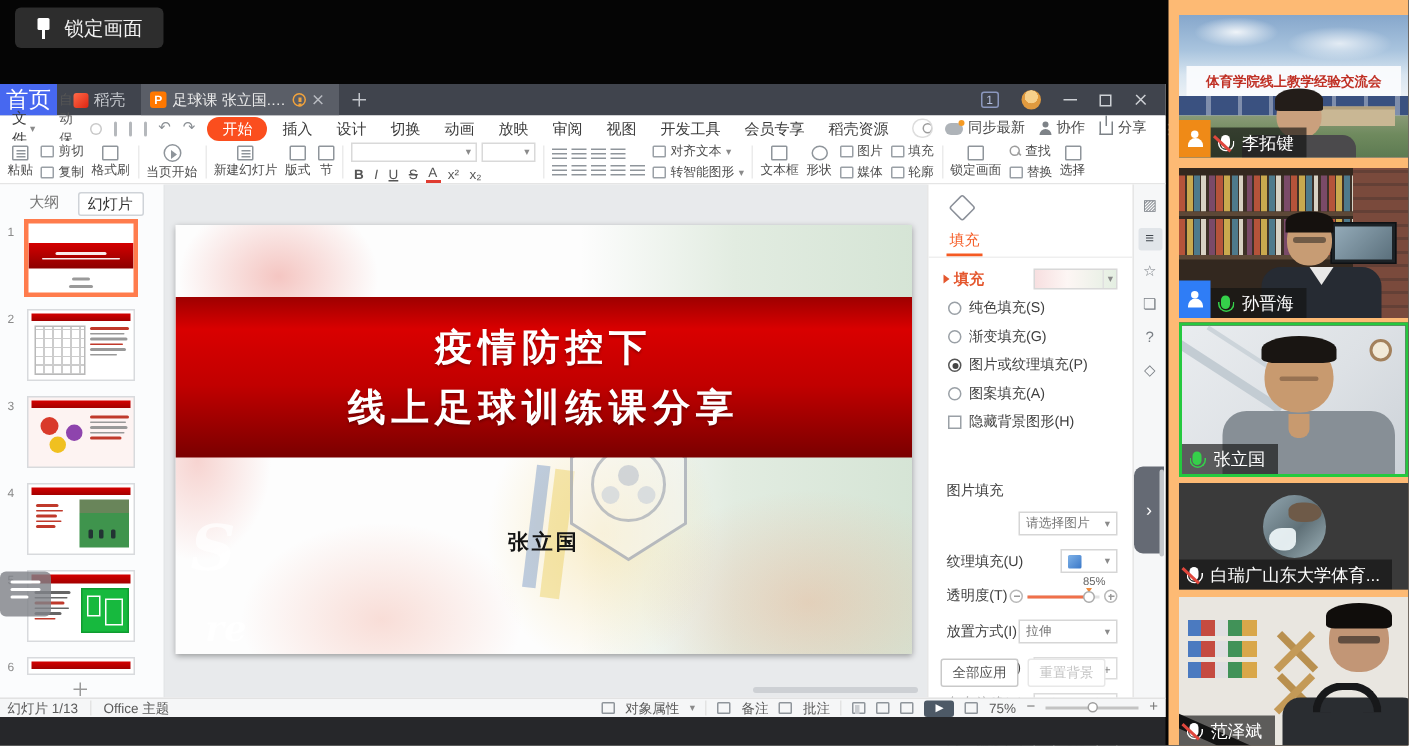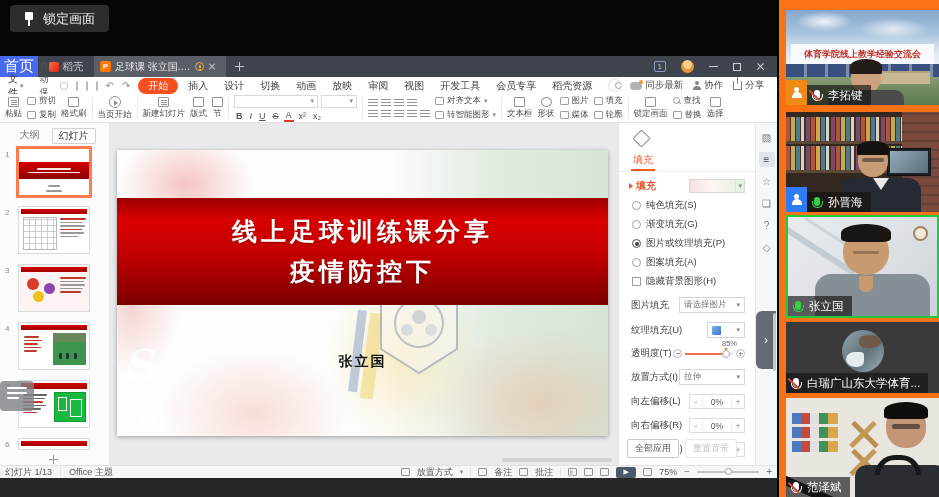--- a/index.html
+++ b/index.html
@@ -207,21 +207,21 @@
   .play-btn{width:20px;height:11px;background:#4d5966;border-radius:2px;color:#fff;font-size:7px;display:flex;
     align-items:center;justify-content:center;cursor:pointer;}
   .zoom-track{width:62px;height:1.5px;background:#c3c3c3;position:relative;}
   .zoom-knob{position:absolute;left:45%;top:-3px;width:7px;height:7px;border-radius:50%;background:#fff;border:1px solid #9e9e9e;}
   .sb-sign{color:#777;font-size:10px;line-height:10px;}
 
   
   .bottom-strip{position:absolute;left:0;top:478px;width:777px;height:19px;background:#26272a;}
 
   
-  .sidebar{position:absolute;left:779px;top:0;width:160px;height:497px;background:#f97316;}
+  .sidebar{position:absolute;left:779px;top:0;width:160px;height:497px;background:#fdba74;}
   .tile{position:absolute;left:7px;width:153px;overflow:hidden;background:#2a2a2a;cursor:pointer;}
   .namebar{position:absolute;left:0;bottom:0;background:rgba(18,18,18,.65);color:#fff;font-size:11.5px;height:20px;
     display:flex;align-items:center;padding:0 8px 0 4px;gap:5px;z-index:5;max-width:100%;}
   .namebar .nm{white-space:nowrap;overflow:hidden;text-overflow:ellipsis;}
   .namebar.shift{left:21px;}
   .mic{position:relative;width:6px;height:9px;background:#fff;border-radius:3px;margin:0 3px 2px 3px;flex:none;}
   .mic::after{content:"";position:absolute;left:-2.5px;top:4px;width:9px;height:6px;border:1.4px solid #fff;border-top:none;border-radius:0 0 6px 6px;}
   .mic.on{background:#35d04a;}
   .mic.on::after{border-color:#35d04a;}
   .mic.muted::before{content:"";position:absolute;left:-4px;top:0;width:15px;height:2px;background:#e0473d;transform:rotate(43deg);transform-origin:left top;z-index:2;}
@@ -634,22 +634,22 @@
         <svg class="badge-svg" width="84" height="96" viewBox="0 0 84 96">
           <polygon points="42,2 80,26 80,70 42,94 4,70 4,26" fill="rgba(250,250,252,0.5)" stroke="#a8adb8" stroke-width="2"></polygon>
           <circle cx="42" cy="44" r="24" fill="none" stroke="#b0b5bf" stroke-width="2"></circle>
           <circle cx="42" cy="38" r="7" fill="#c9ced6"></circle>
           <circle cx="30" cy="51" r="6" fill="#d4d9e0"></circle>
           <circle cx="54" cy="51" r="6" fill="#d4d9e0"></circle>
         </svg>
         <span class="wm" style="left:2%;bottom:16%;font-size:42px;">S</span>
         <span class="wm" style="left:4%;bottom:1%;font-size:24px;">re</span>
         <div class="banner">
+          <div class="bt">疫情防控下</div>
           <div class="bt">线上足球训练课分享</div>
-          <div class="bt">疫情防控下</div>
         </div>
         <div class="author">张立国</div>
       </div>
       <div class="hscroll"></div>
     </div>
 
     <div class="props">
       <div class="diamond"></div>
       <div class="ptab-fill">填充</div>
       <hr class="phr">
@@ -675,21 +675,21 @@
       <div class="radio-row">
         <span class="radio"></span>
         <span>图案填充(A)</span>
       </div>
       <div class="radio-row">
         <span class="checkbox"></span>
         <span>隐藏背景图形(H)</span>
       </div>
       <div class="field-row">
         <span>图片填充</span>
-        <span class="dd" style="width:66px;">
+        <span class="dd" style="width:66px;margin-top:44px;">
           <span>请选择图片</span>
           <span class="caret">▾</span>
         </span>
       </div>
       <div class="field-row">
         <span>纹理填充(U)</span>
         <span class="dd" style="width:38px;">
           <span class="tex-ico"></span>
           <span class="caret">▾</span>
         </span>
@@ -763,21 +763,21 @@
       <div class="handle">›</div>
       <div class="vscroll"></div>
     </div>
 
     <div class="statusbar">
       <span>幻灯片 1/13</span>
       <span class="vsep"></span>
       <span>Office 主题</span>
       <div class="sb-right">
         <span class="sb-ico"></span>
-        <span>放置方式</span>
+        <span>对象属性</span>
         <span class="caret">▾</span>
         <span class="vsep"></span>
         <span class="sb-ico"></span>
         <span>备注</span>
         <span class="sb-ico"></span>
         <span>批注</span>
         <span class="vsep"></span>
         <span class="sb-ico split"></span>
         <span class="sb-ico"></span>
         <span class="sb-ico"></span>

